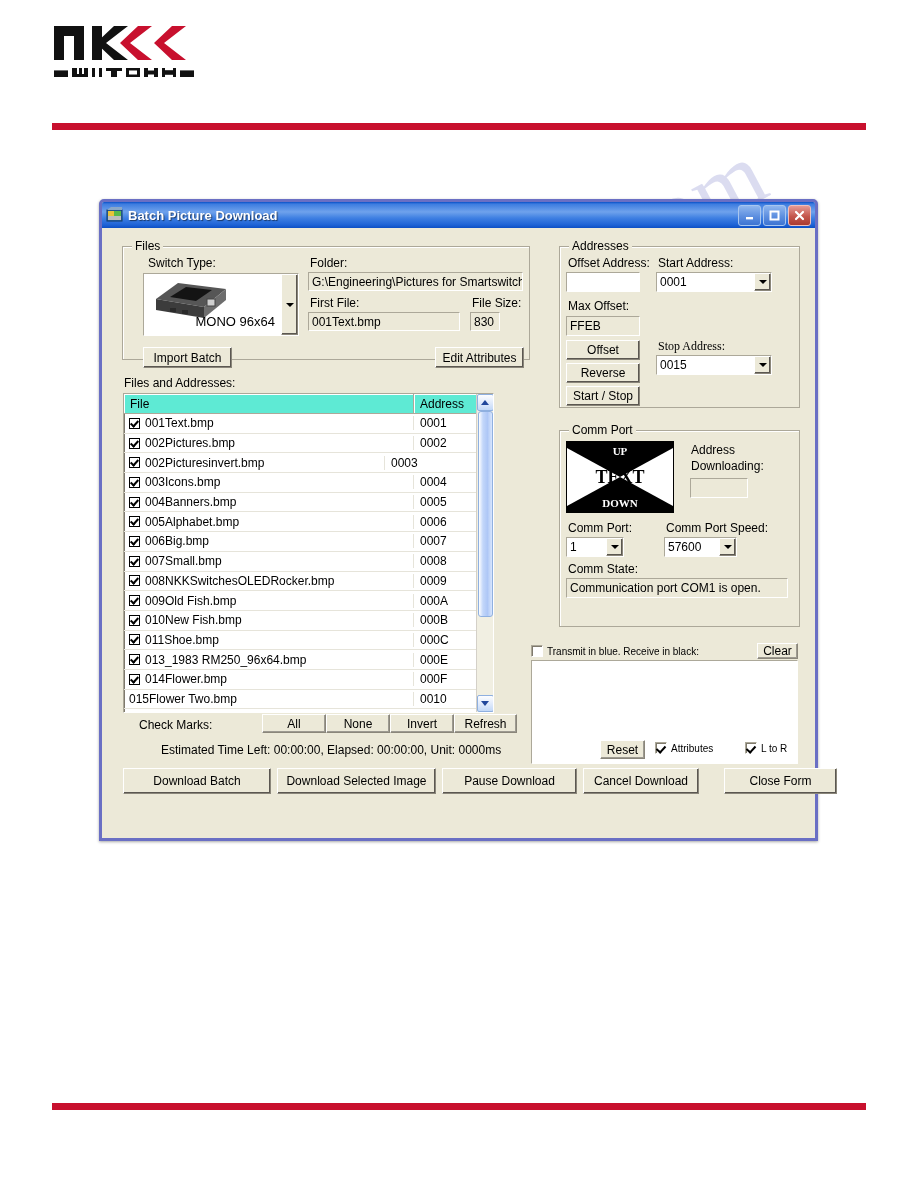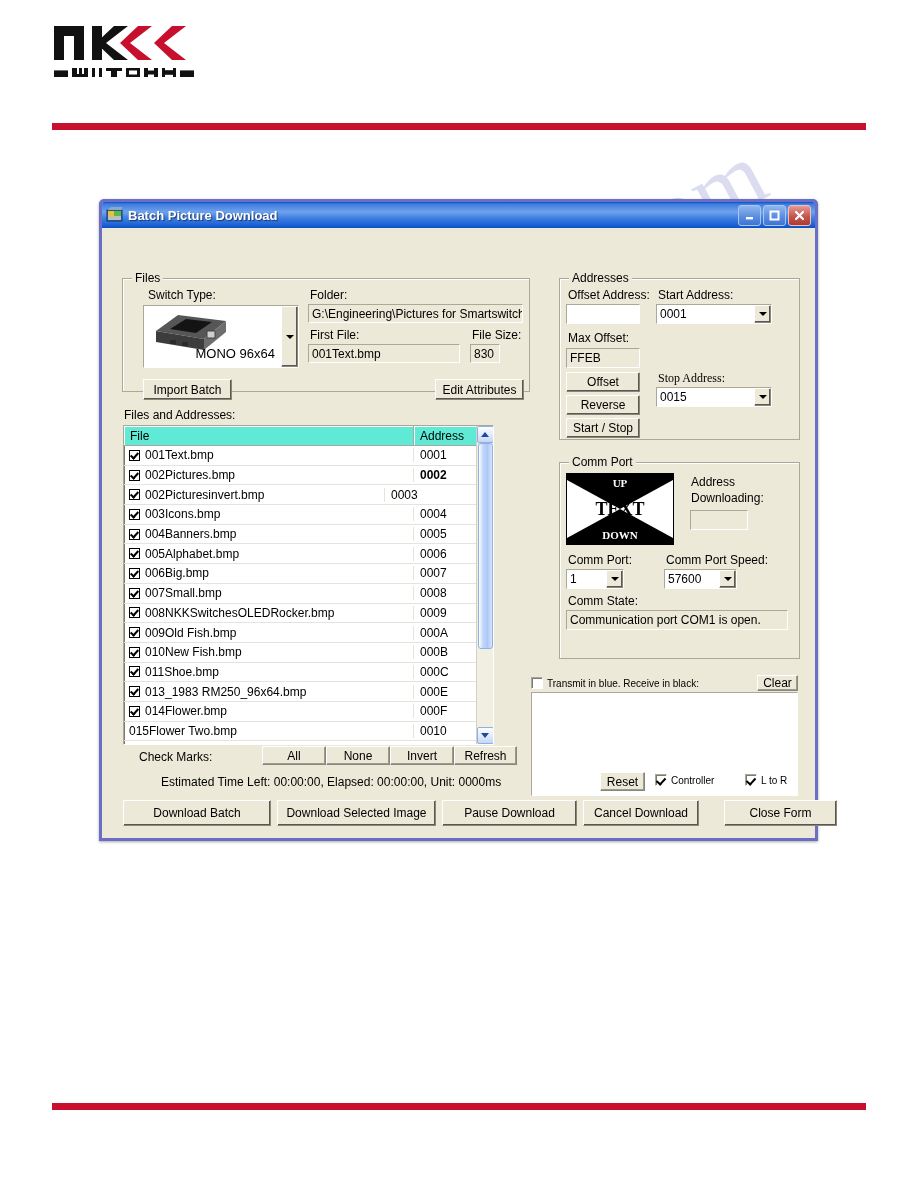--- a/index.html
+++ b/index.html
@@ -49,21 +49,21 @@
   .winbtns{display:flex;gap:2px;align-items:center;padding-right:2px;}
   .winbtn{
     width:21px;height:19px;border:1px solid #a8c6ef;border-radius:3px;
     display:flex;align-items:center;justify-content:center;
     color:#fff;font-size:11px;line-height:1;font-weight:bold;
     background:linear-gradient(to bottom,#8fb6ee,#5d8fe0 55%,#3d74d2);
   }
   .winbtn.close{background:linear-gradient(to bottom,#e59a94,#c4564c 55%,#aa3b31);border-color:#f0c0bb;}
   .winbtn svg{display:block;}
 
-  .client{position:relative;width:100%;height:calc(100% - 26px);margin-top:32px;}
+  .client{position:relative;width:100%;height:calc(100% - 26px);}
 
   
   .gbox{
     position:absolute;
     border:1px solid #ffffff;
     border-top-color:#ffffff;
     box-shadow:inset 1px 1px 0 #aca899, 0 0 0 0 transparent;
   }
   .gbox{border:1px solid #aca899;box-shadow:1px 1px 0 #ffffff inset, 0 0 0 1px rgba(255,255,255,0) ;}
   .gbox-label{
@@ -376,21 +376,21 @@
               <span class="rowcb"></span>
               <span>001Text.bmp</span>
             </div>
             <div class="c2" style="width: 64px;">0001</div>
           </div>
           <div class="lrow">
             <div class="c1" style="width: 290px;">
               <span class="rowcb"></span>
               <span>002Pictures.bmp</span>
             </div>
-            <div class="c2" style="width: 64px; font-weight: bold;">0002</div>
+            <div class="c2" style="width: 64px;">0002</div>
           </div>
           <div class="lrow">
             <div class="c1" style="width: 261px;">
               <span class="rowcb"></span>
               <span>002Picturesinvert.bmp</span>
             </div>
             <div class="c2" style="width: 64px;">0003</div>
           </div>
           <div class="lrow">
             <div class="c1" style="width: 290px;">
@@ -492,21 +492,21 @@
     <span class="lbl" style="left:37px;top:490px;">Check Marks:</span>
     <div class="flat-btn" style="left:160px;top:486px;width:64px;height:19px;">All</div>
     <div class="flat-btn" style="left:224px;top:486px;width:64px;height:19px;">None</div>
     <div class="flat-btn" style="left:288px;top:486px;width:64px;height:19px;">Invert</div>
     <div class="flat-btn" style="left:352px;top:486px;width:63px;height:19px;">Refresh</div>
 
     <span class="lbl" style="left:59px;top:515px;">Estimated Time Left: 00:00:00, Elapsed: 00:00:00, Unit: 0000ms</span>
     <div class="flat-btn" style="left:498px;top:512px;width:45px;height:19px;">Reset</div>
     <div class="cb" style="left:553px;top:514px;">
       <span class="cbbox on"></span>
-      <span>Controller</span>
+      <span>Attributes</span>
     </div>
     <div class="cb" style="left:643px;top:514px;">
       <span class="cbbox on"></span>
       <span>L to R</span>
     </div>
 
     <div class="btn" style="left:21px;top:540px;width:148px;height:26px;">Download Batch</div>
     <div class="btn" style="left:175px;top:540px;width:159px;height:26px;">Download Selected Image</div>
     <div class="btn" style="left:340px;top:540px;width:135px;height:26px;">Pause  Download</div>
     <div class="btn" style="left:481px;top:540px;width:116px;height:26px;">Cancel Download</div>

